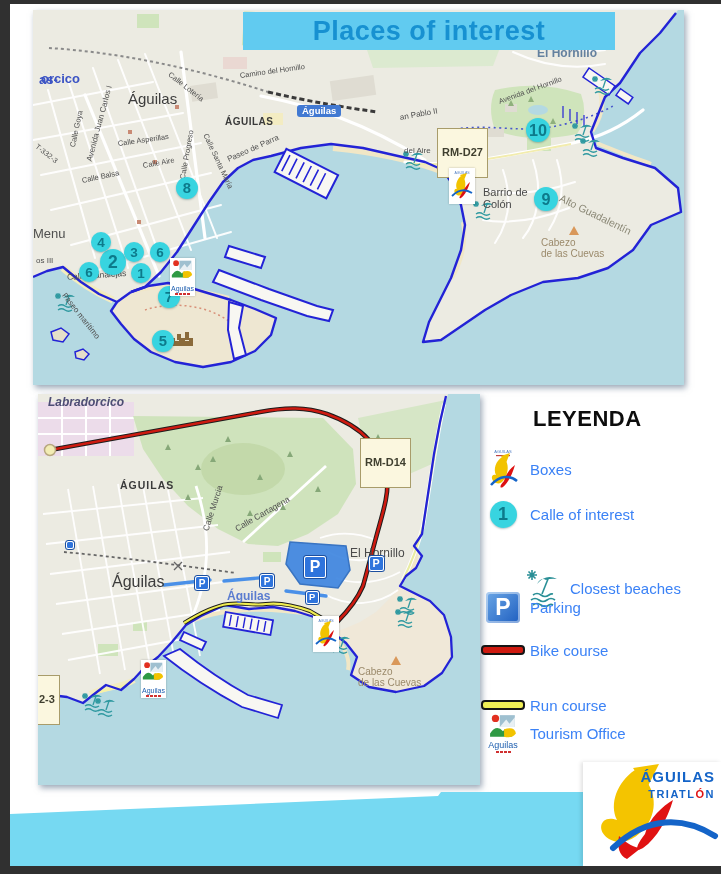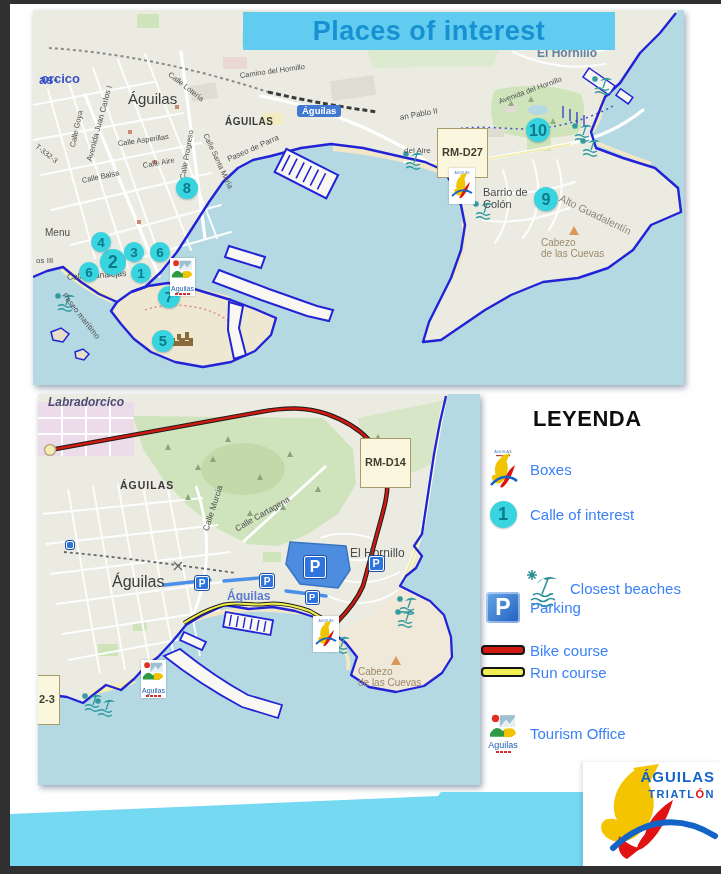--- a/index.html
+++ b/index.html
@@ -186,21 +186,21 @@
       <div class="map-label" style="left: 57px; top: 147px; font-size: 8px; transform: rotate(-75deg);">Avenida Juan Carlos I</div>
       <div class="map-label" style="left: 85px; top: 130px; font-size: 7.5px; transform: rotate(-8deg);">Calle Asperillas</div>
       <div class="map-label" style="left: 110px; top: 152px; font-size: 7.5px; transform: rotate(-10deg);">Calle Aire</div>
       <div class="map-label" style="left: 150px; top: 165px; font-size: 7.5px; transform: rotate(-80deg);">Calle Progreso</div>
       <div class="map-label" style="left: 172px; top: 120px; font-size: 7.5px; transform: rotate(65deg);">Calle Santa María</div>
       <div class="map-label" style="left: 49px; top: 167px; font-size: 7.5px; transform: rotate(-12deg);">Calle Balsa</div>
       <div class="map-label" style="left: 195px; top: 146px; font-size: 8px; transform: rotate(-24deg);">Paseo de Parra</div>
       <div class="map-label" style="left: 3px; top: 132px; font-size: 7.5px; transform: rotate(38deg);">T-332-3</div>
       <div class="map-label" style="left: 34px; top: 263px; font-size: 8.5px; transform: rotate(-4deg);">Calle Canalejas</div>
       <div class="map-label" style="left: 30px; top: 280px; font-size: 8px; transform: rotate(52deg);">Paseo marítimo</div>
-      <div class="map-label" style="left: 12px; top: 217px; font-size: 10px;">Menu</div>
+      <div class="map-label" style="left: 0px; top: 217px; font-size: 13px;">Menu</div>
       <div class="map-label" style="left: 3px; top: 247px; font-size: 8px;">os III</div>
       <div class="map-label ml-center" style="left: 450px; top: 176px; font-size: 11px; color: rgb(74, 74, 74); width: 62px;">Barrio de
 Colón</div>
       <div class="map-label" style="left: 527px; top: 182px; font-size: 10.5px; color: rgb(138, 135, 117); transform: rotate(26deg);">Alto Guadalentín</div>
       <div class="map-label ml-center" style="left: 508px; top: 227px; font-size: 10px; color: rgb(155, 138, 107); width: 84px;">Cabezo
 de las Cuevas</div>
       <div class="map-label" style="left: 367px; top: 104px; font-size: 8px; transform: rotate(-10deg);">an Pablo II</div>
       <div class="map-label" style="left: 371px; top: 137px; font-size: 8px;">del Aire</div>
       <div class="map-label road-badge" style="left: 404px; top: 118px; font-size: 11px;">RM-D27</div>
       <div class="poi-marker" style="left: 98px; top: 253px; width: 20px; height: 20px; font-size: 13.5px;">1</div>
@@ -426,21 +426,21 @@
     <span class="legend-label">Parking</span>
   </div>
 
   <div class="legend-row" style="top:638px;height:24px;">
     <span class="legend-icon">
         <span class="line-chip line-bike"></span>
       </span>
     <span class="legend-label">Bike course</span>
   </div>
 
-  <div class="legend-row" style="top:660px;height:24px;align-items:center;">
+  <div class="legend-row" style="top:693px;height:24px;align-items:center;">
     <span class="legend-icon">
         <span class="line-chip line-run"></span>
       </span>
     <span class="legend-label">Run course</span>
   </div>
 
   <div class="legend-row" style="top:710px;height:46px;">
     <span class="legend-icon">
       <span style="display:flex;flex-direction:column;align-items:center;">
         <svg width="30" height="28" viewBox="0 0 26 26">

